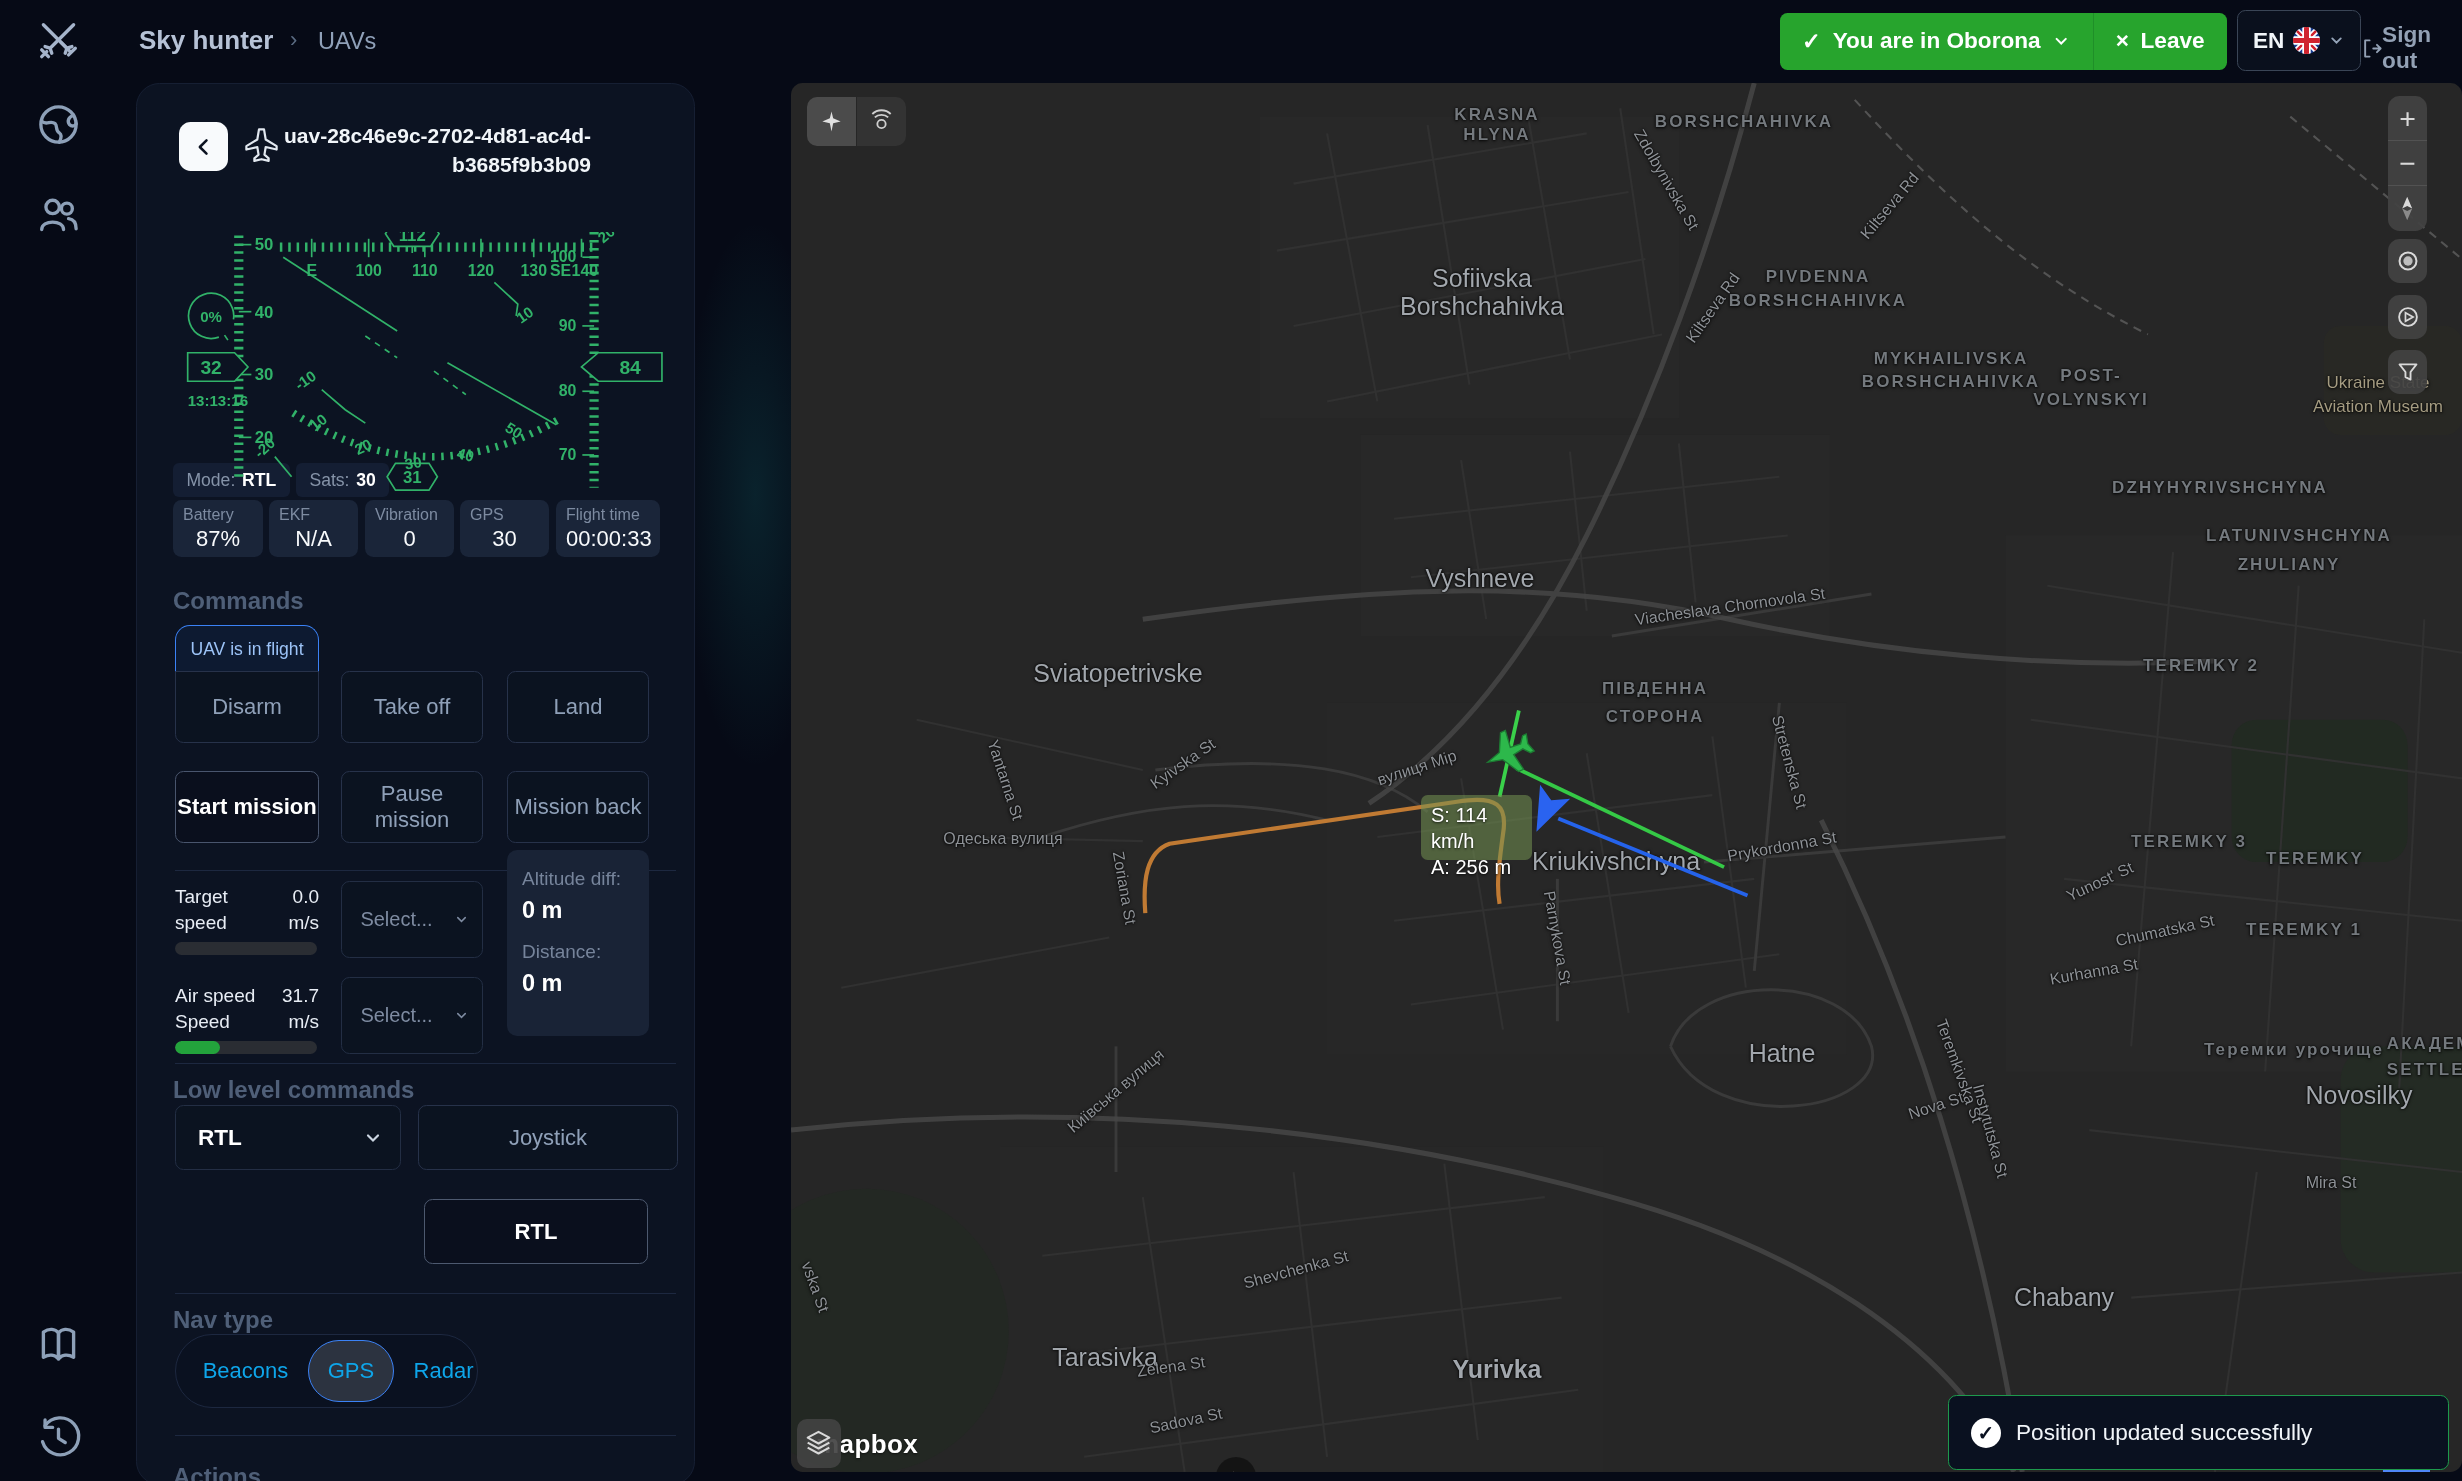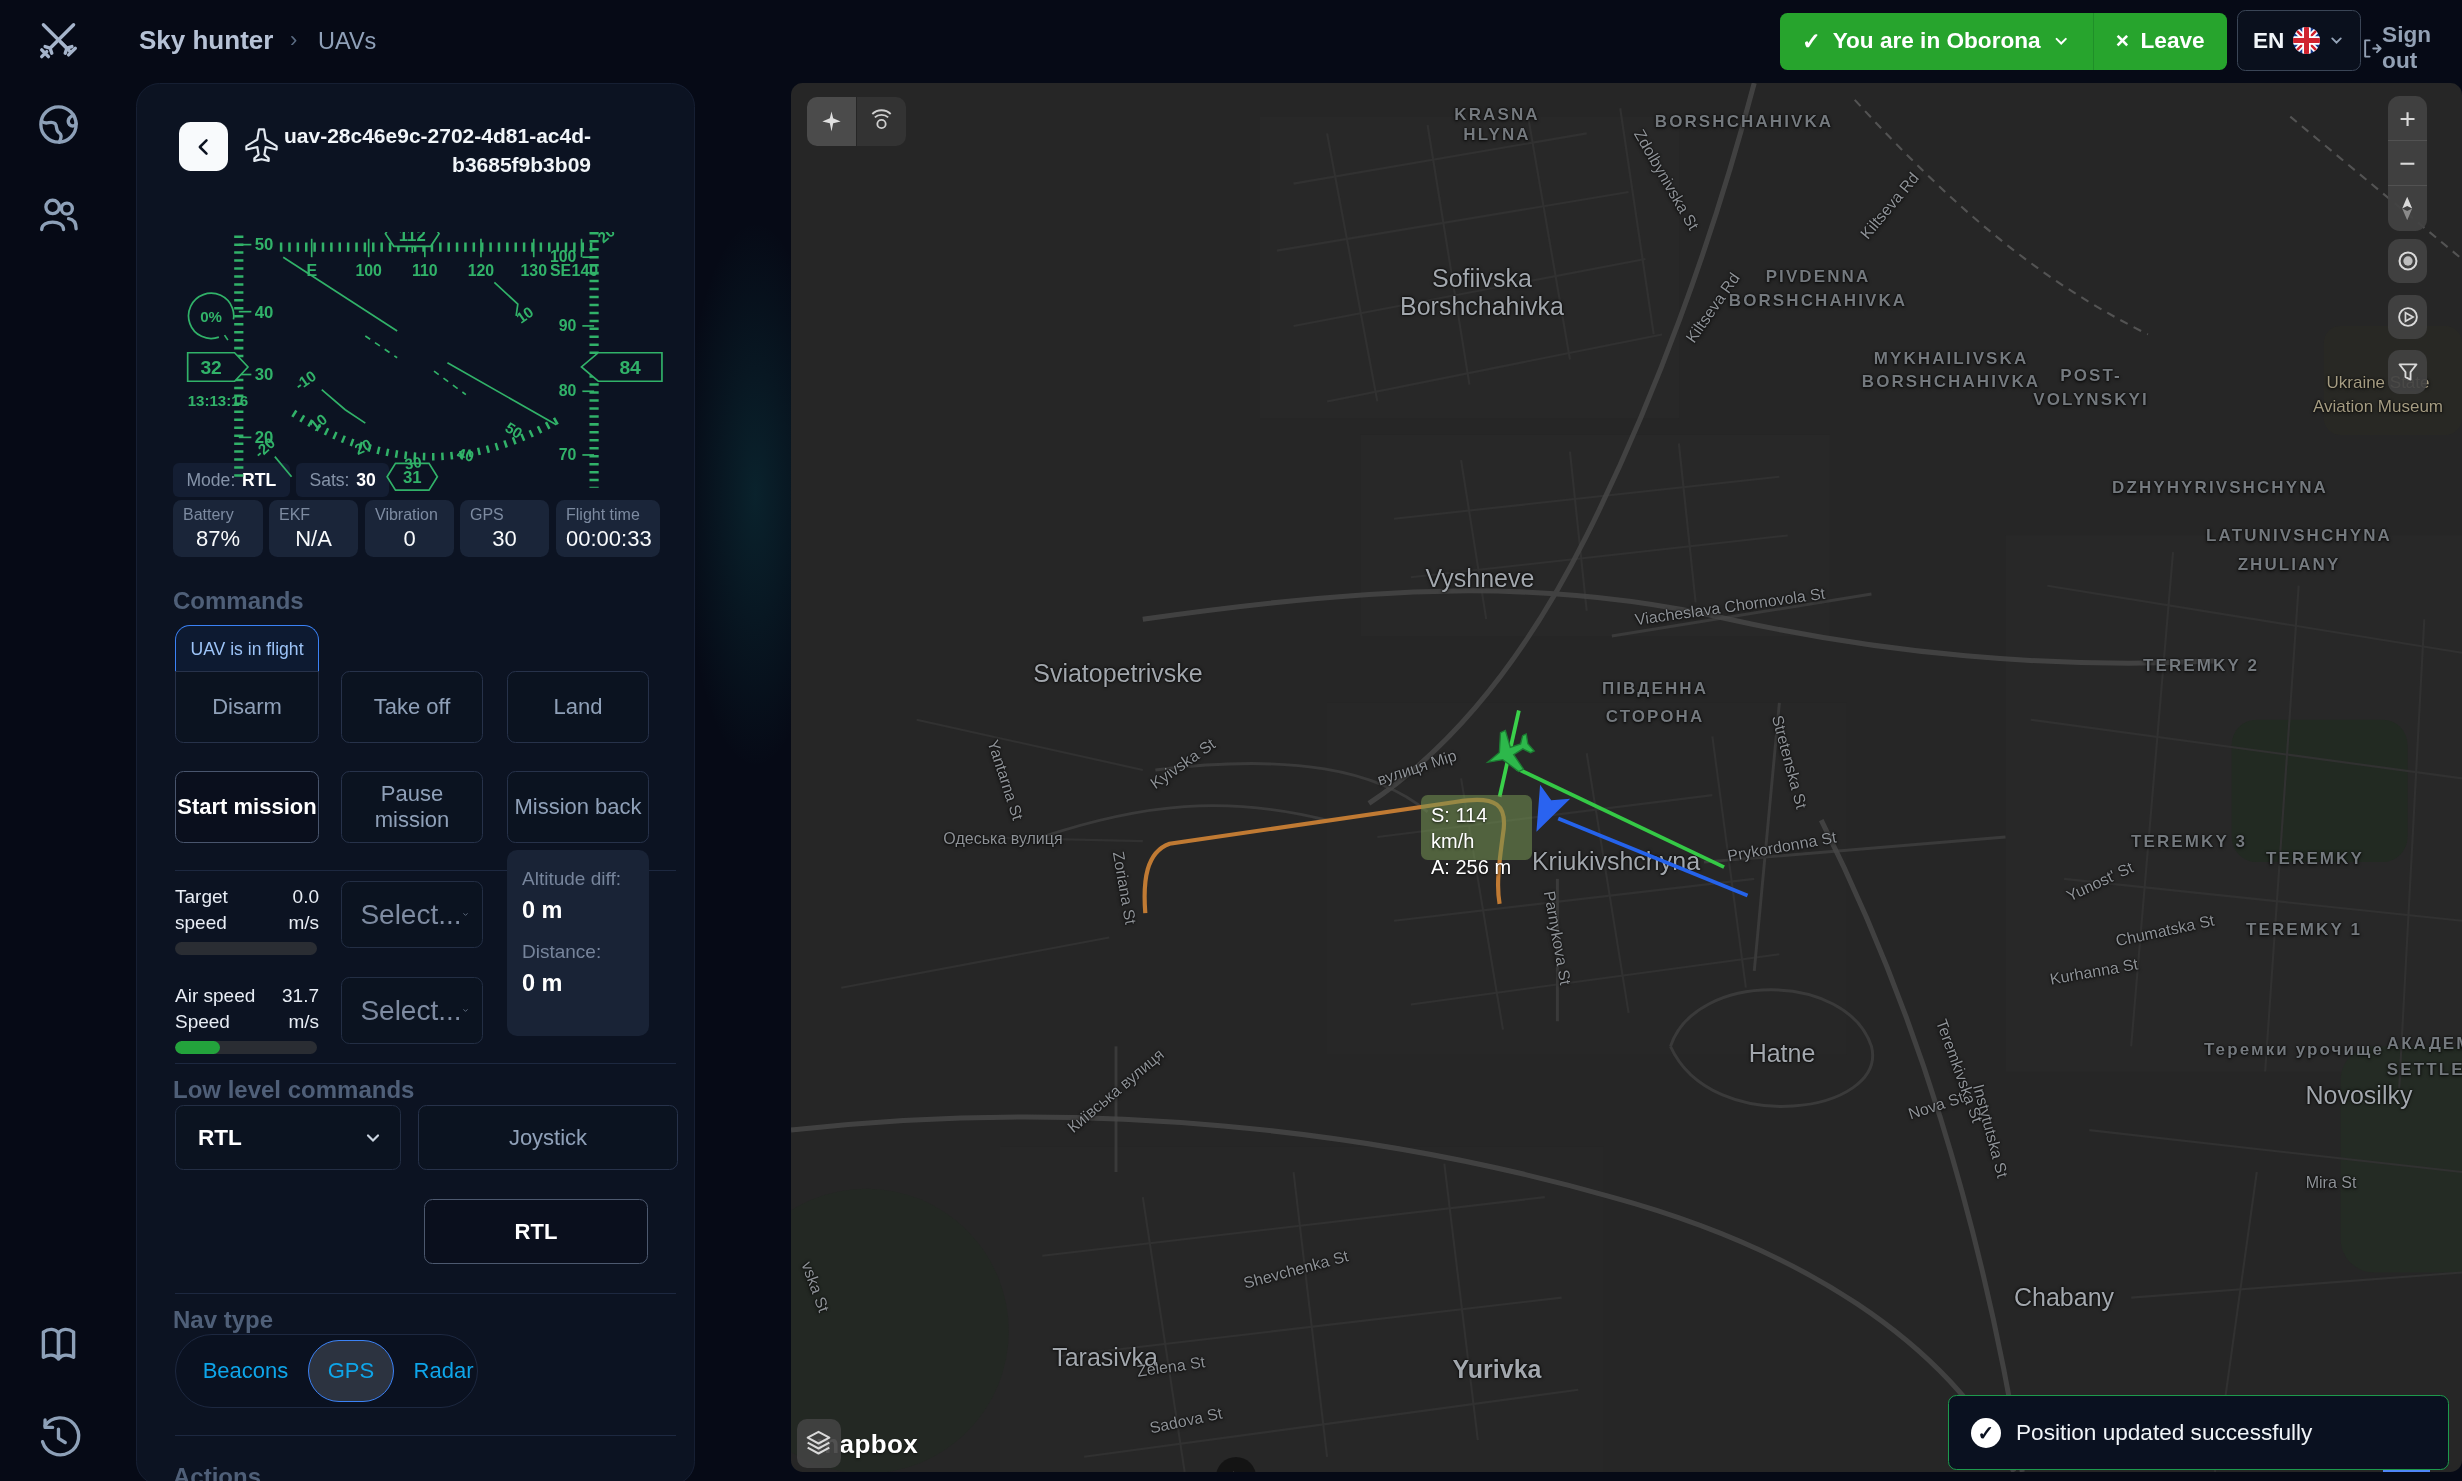--- a/index.html
+++ b/index.html
@@ -35,21 +35,21 @@
   .h2 { font-size:24px; font-weight:700; color:#4f5f78; }
   .badge { left:38px; top:541px; width:144px; height:48px; border:1.7px solid #3b82f6; border-bottom:none; border-radius:15px 15px 0 0; background:#0d1a31; color:#9cc3f7; font-size:17.6px; display:flex; align-items:center; justify-content:center; }
   .cbtn { height:72px; background:#0b1320; border:0.8px solid #27324a; border-radius:8.4px; color:#8fa0b8; font-size:22px; display:flex; align-items:center; justify-content:center; cursor:pointer; }
   .cbtn.active { background:#0a0f1d; border-color:#49556d; color:#fff; font-weight:700; }
   .cbtn.tabbed { border-radius:0 0 8.4px 8.4px; }
   .divider { left:38px; width:501px; height:0.8px; background:#1d2840; }
   .sp-labels { width:144px; display:flex; justify-content:space-between; font-size:19px; line-height:26px; color:#e8edf5; }
   .sp-labels .val { text-align:right; }
   .track { width:142px; height:12.6px; border-radius:6.7px; background:#2a2d33; overflow:hidden; }
   .track .fill { height:100%; border-radius:6.7px; background:#23a33c; }
-  .select { width:142px; height:67px; background:#0b1320; border:0.8px solid #232e44; border-radius:8.4px; display:flex; align-items:center; justify-content:space-between; padding:0 13.4px 0 18.4px; color:#7e8ba1; font-size:28px; cursor:pointer; }
+  .select { width:142px; height:77px; background:#0b1320; border:0.8px solid #232e44; border-radius:8.4px; display:flex; align-items:center; justify-content:space-between; padding:0 13.4px 0 18.4px; color:#7e8ba1; font-size:20px; cursor:pointer; }
   .altcard { left:370px; top:766px; width:142px; height:186px; background:#192336; border-radius:10px; padding:18.4px 15px; }
   .altcard .al { font-size:19px; color:#76849b; } .altcard .av { font-size:23.5px; color:#fff; font-weight:600; margin:6.7px 0 17px 0; }
   .llbtn { height:65px; border-radius:8.4px; border:0.8px solid #27324a; background:#0b1320; color:#8fa0b8; font-size:22px; display:flex; align-items:center; justify-content:center; cursor:pointer; }
   .llbtn.active { border-color:#4d596f; color:#fff; font-weight:700; background:#0a0f1d; }
   .llselect { left:38px; top:1021px; width:226px; height:65px; background:#0b1320; border:0.8px solid #232e44; border-radius:8.4px; display:flex; align-items:center; justify-content:space-between; padding:0 17px 0 22px; color:#fff; font-size:22.6px; font-weight:600; cursor:pointer; }
   .segment { left:38px; top:1250px; width:303px; height:74px; border:0.8px solid #1d2840; background:#0a1120; border-radius:37px; display:flex; align-items:center; padding:0 6.7px; }
   .seg-item { font-size:22px; color:#0ea5e9; padding:0 20px; cursor:pointer; }
   .seg-item.sel { background:#2c3340; border:1.7px solid #3b82f6; border-radius:32px; height:62px; display:flex; align-items:center; padding:0 18.4px; }
 
   

